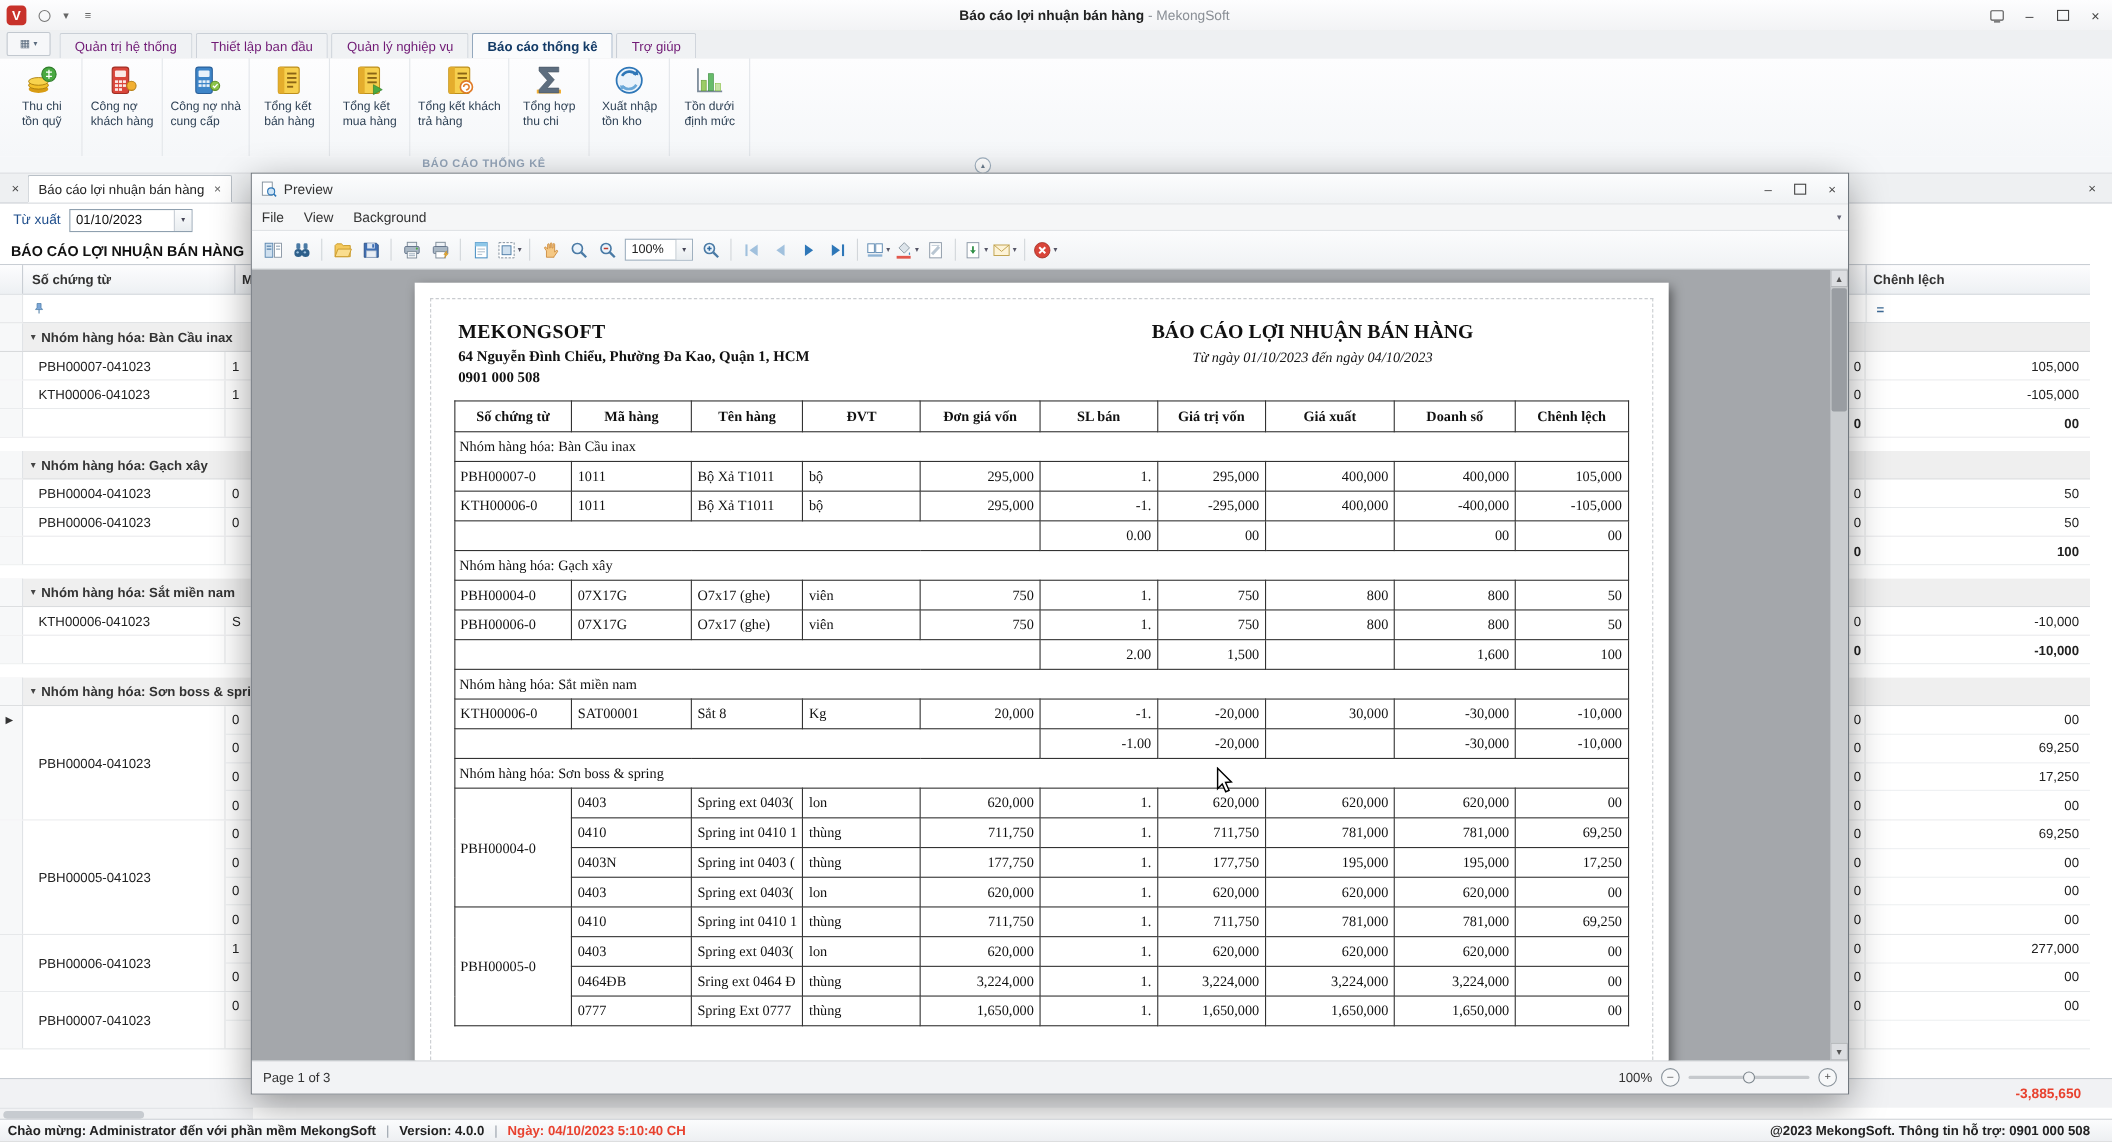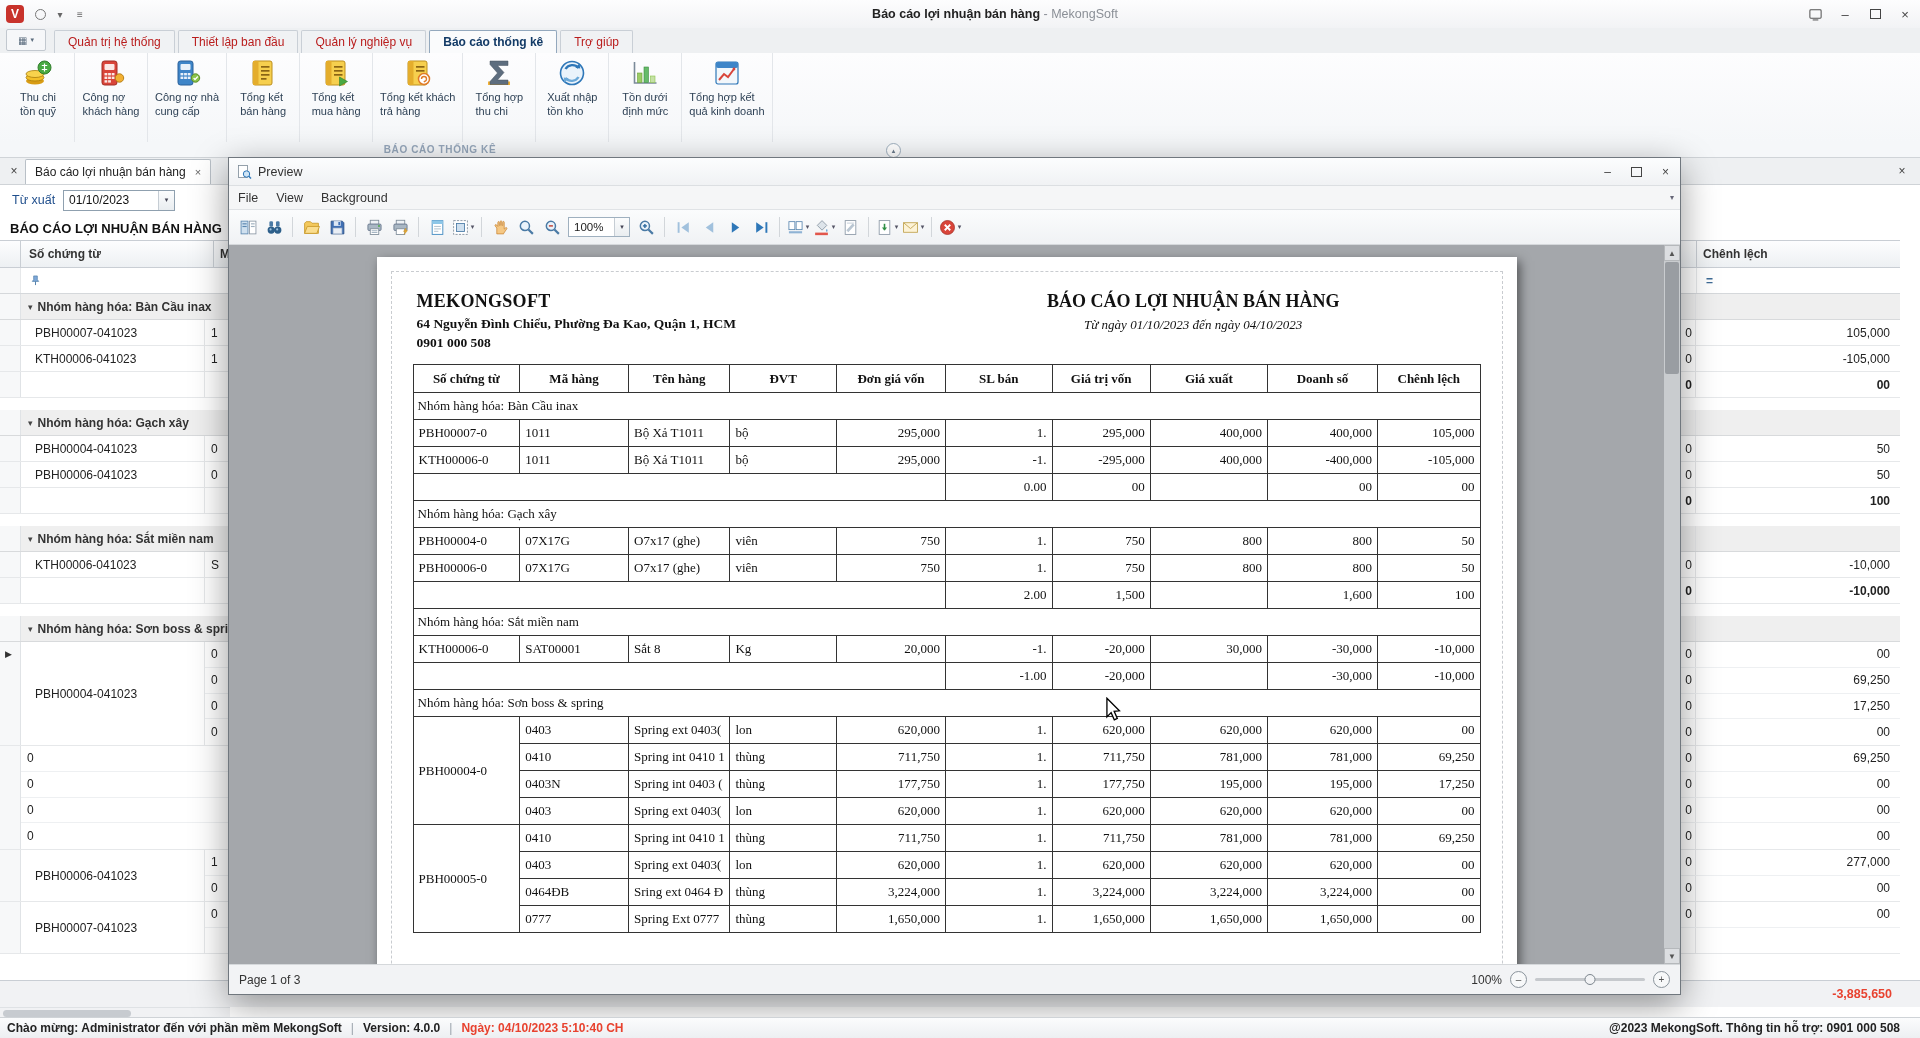--- a/index.html
+++ b/index.html
@@ -16,21 +16,21 @@
   .tb-title .b{font-weight:bold;}
   .tb-title .s{color:#8a8f96;}
   .tb-right{margin-left:auto;display:flex;align-items:center;height:100%;}
   .wbtn{width:30px;height:100%;display:flex;align-items:center;justify-content:center;color:#444;font-size:13px;}
   .maxglyph{width:9px;height:8px;border:1.2px solid #444;}
   
   .tabsrow{position:absolute;top:28px;left:0;right:0;height:25px;background:#eef0f2;border-bottom:1px solid #d5d8db;
     display:flex;align-items:flex-end;padding-left:2px;}
   .rt-launcher{width:38px;height:20px;margin:0 8px 2px 4px;border:1px solid #c2c8cf;border-radius:2px;background:#f6f7f9;
     display:flex;align-items:center;justify-content:center;gap:3px;color:#5a6b7d;font-size:10px;}
-  .rtab{height:22px;padding:0 13px;display:flex;align-items:center;font-size:12px;color:#b91c1c;background:#f0f2f4;
+  .rtab{height:22px;padding:0 13px;display:flex;align-items:center;font-size:12px;color:#701a75;background:#f0f2f4;
     border:1px solid #c9cfd6;border-bottom:none;margin-right:3px;border-radius:2px 2px 0 0;}
   .rtab.active{background:#fafbfc;border-color:#93a8bd;font-weight:bold;color:#123a66;}
   
   .ribbon{position:absolute;top:53px;left:0;right:0;height:89px;background:linear-gradient(#fdfdfe,#f5f7f9);
     display:flex;align-items:stretch;padding-left:2px;}
   .rbtn{min-width:58px;padding:5px 7px 0;display:flex;flex-direction:column;align-items:center;border-right:1px solid #e3e6ea;}
   .rbtn .ric{width:30px;height:30px;margin-bottom:3px;}
   .rbtn .ric svg{width:30px;height:30px;}
   .rbtn .rlabel{font-size:11px;line-height:13.5px;color:#2f4256;text-align:left;white-space:nowrap;}
   .rstrip{position:absolute;top:142px;left:0;right:0;height:15px;background:#f5f7f9;border-bottom:1px solid #d0d4d8;}
@@ -309,29 +309,20 @@
         </div>
         <div class="rbtn">
           <span class="ric"><svg viewBox="0 0 30 30">
               <path d="M4.5 4v21h22" stroke="#7b8a99" stroke-width="1.6" fill="none"></path>
               <rect x="7.5" y="15" width="4.5" height="9.5" fill="#9ccc65" stroke="#689f38" stroke-width=".6"></rect>
               <rect x="14" y="9" width="4.5" height="15.5" fill="#66bb6a" stroke="#3e8e41" stroke-width=".6"></rect>
               <rect x="20.5" y="18" width="4.5" height="6.5" fill="#c5e1a5" stroke="#8bc34a" stroke-width=".6"></rect>
             </svg></span>
           <div class="rlabel">Tồn dưới<br>định mức</div>
         </div>
-        <div class="rbtn">
-          <span class="ric"><svg viewBox="0 0 30 30">
-              <rect x="4" y="4" width="22" height="22" rx="2" fill="#f2f7fb" stroke="#2e77b8" stroke-width="1.2"></rect>
-              <rect x="4" y="4" width="22" height="6" rx="2" fill="#3e85c8"></rect>
-              <path d="M7 22l5-6 4 3 6-8" stroke="#d9453a" stroke-width="2" fill="none"></path>
-              <circle cx="22" cy="11" r="1.4" fill="#d9453a"></circle>
-            </svg></span>
-          <div class="rlabel">Tổng hợp kết<br>quả kinh doanh</div>
-        </div>
       </div>
   </div>
   <div class="rstrip">
     <div class="rstrip-label">BÁO CÁO THỐNG KÊ</div>
     <div class="rcollapse">▴</div>
   </div>
 
   <div class="main">
     <div class="dts">
       <div class="dts-close">×</div>
@@ -444,20 +435,21 @@
             <span class="mdoc">PBH00004-041023</span>
             <div class="mstack">
               <div class="msub">0</div>
               <div class="msub">0</div>
               <div class="msub">0</div>
               <div class="msub">0</div>
             </div>
           </div>
           <div class="row multi" style="height: 104px;">
             <span class="ind"></span>
+            <span class="mdoc">PBH00005-041023</span>
             <div class="mstack">
               <div class="msub">0</div>
               <div class="msub">0</div>
               <div class="msub">0</div>
               <div class="msub">0</div>
             </div>
           </div>
           <div class="row multi" style="height: 52px;">
             <span class="ind"></span>
             <span class="mdoc">PBH00006-041023</span>

